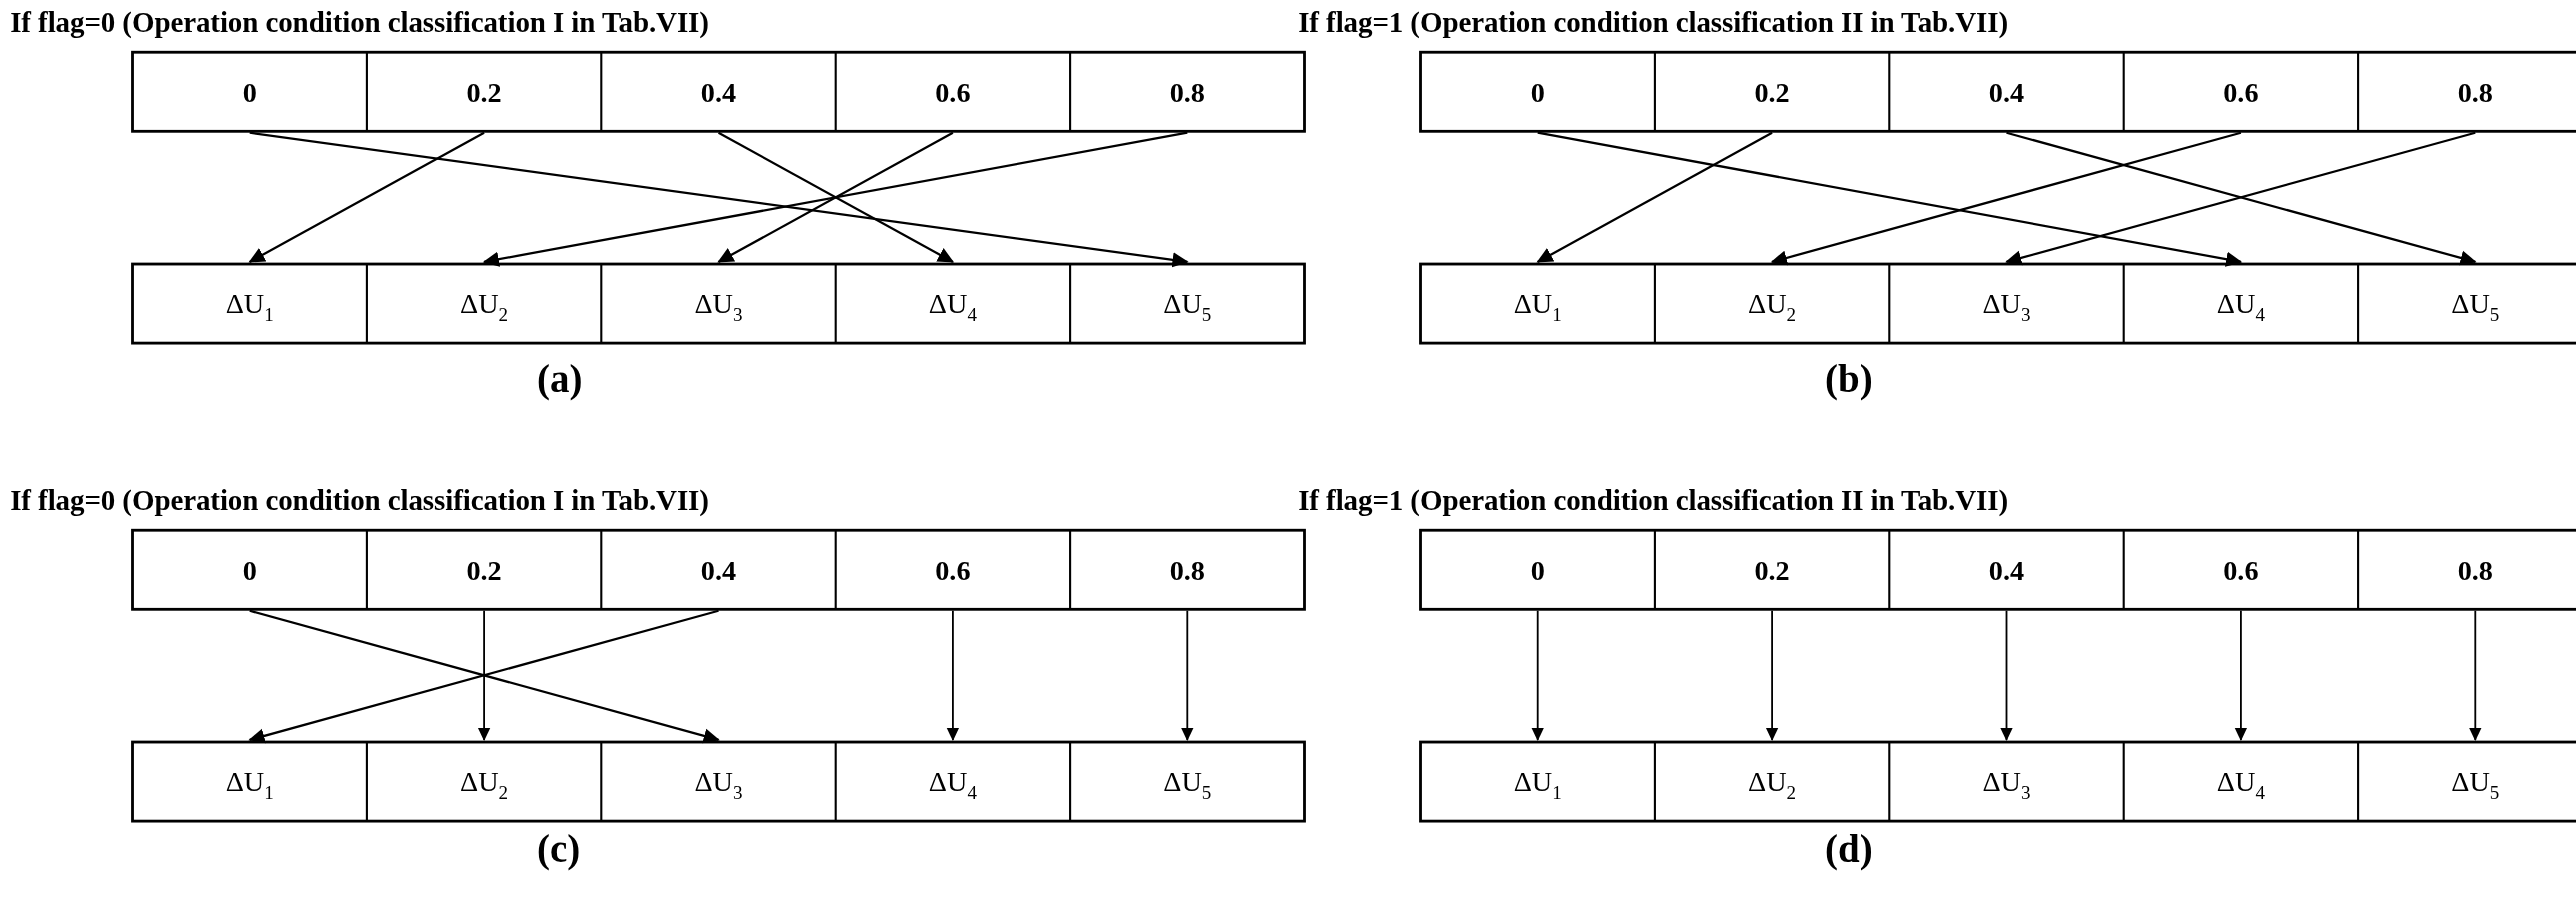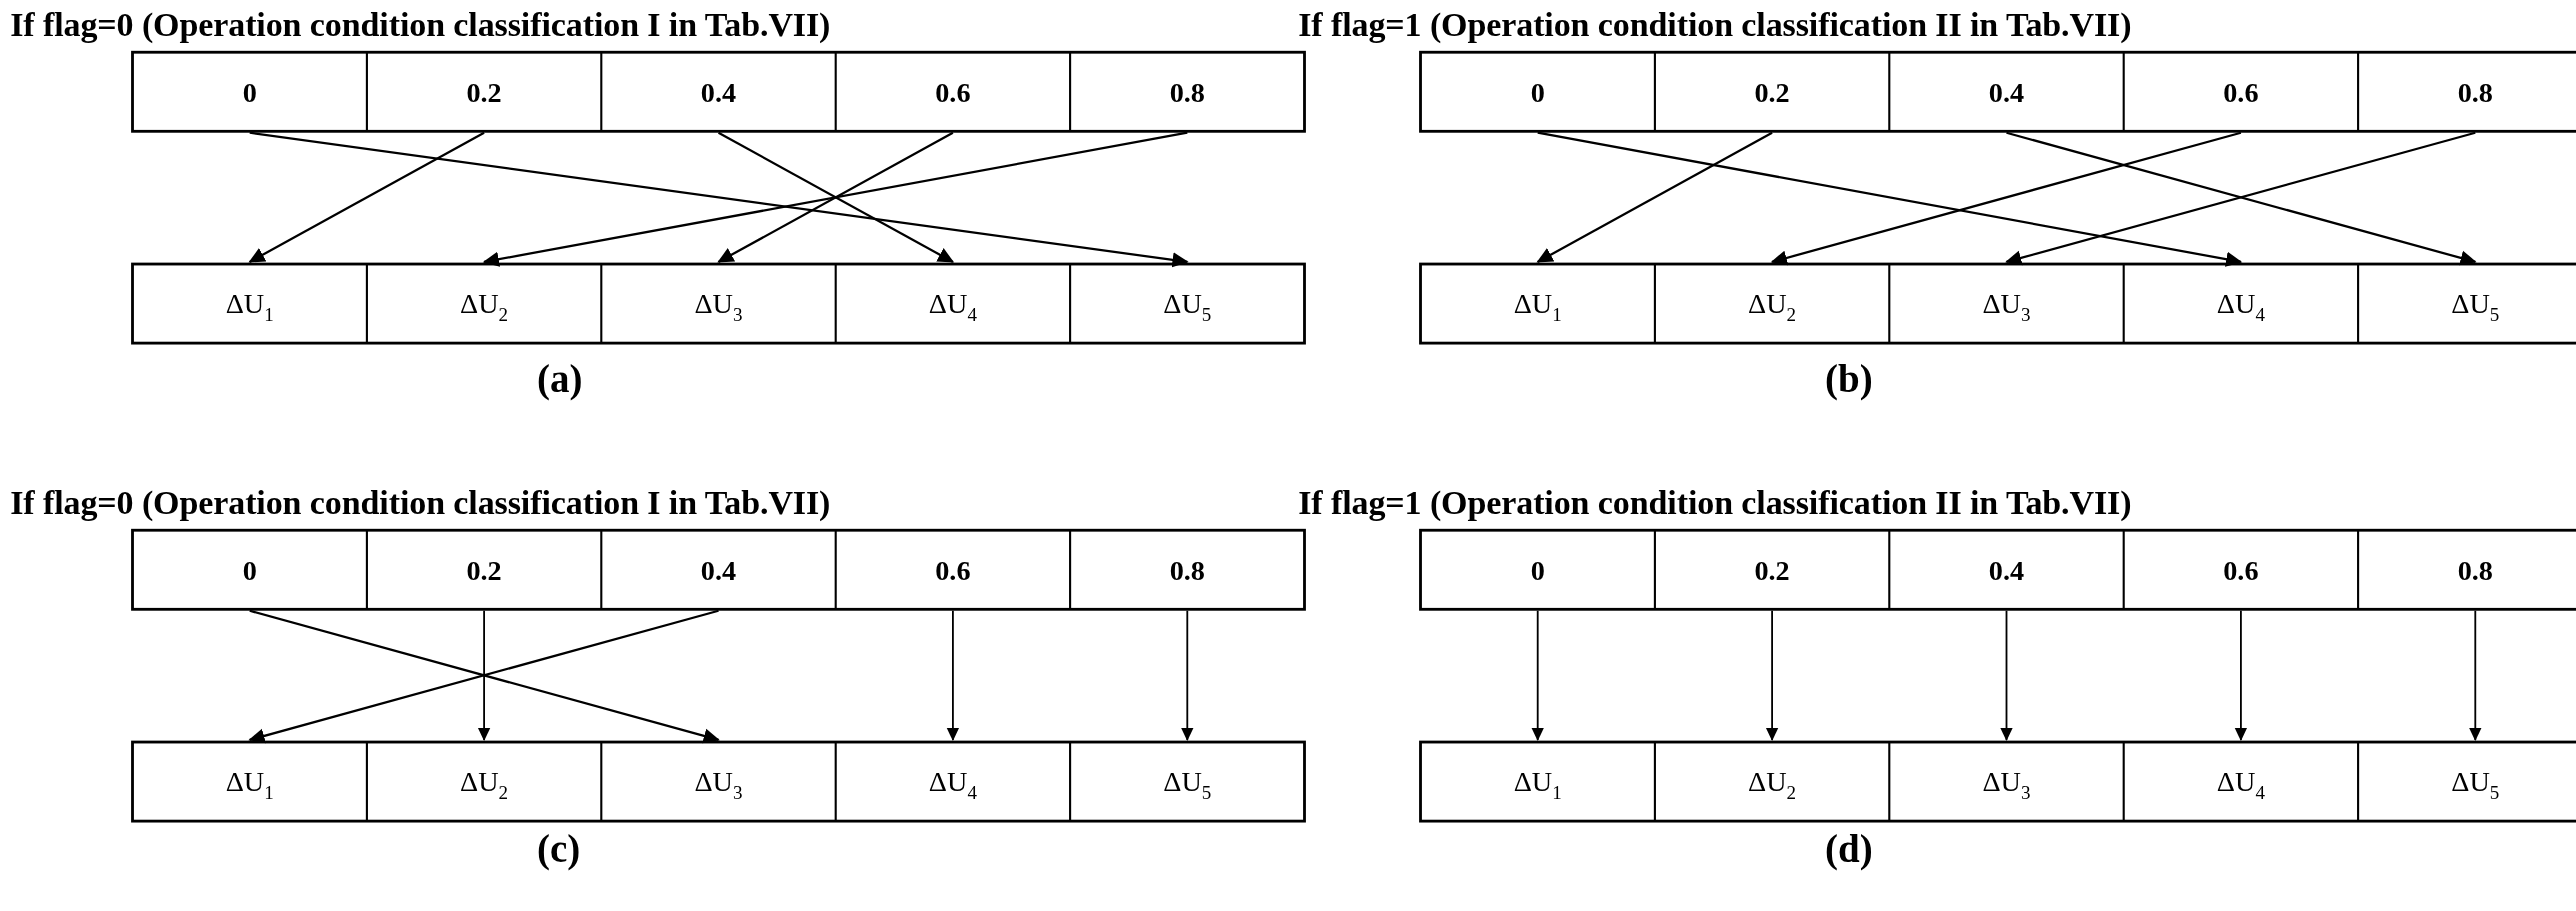--- a/index.html
+++ b/index.html
@@ -25,21 +25,21 @@
   }
 
   .panel {
     position: relative;
     box-sizing: border-box;
   }
 
   .panel-title {
     position: absolute;
     top: 5.8px;
-    font-size: 34px;
+    font-size: 29px;
     font-weight: bold;
     white-space: nowrap;
     letter-spacing: -0.1px;
     font-family: "Liberation Serif", "DejaVu Serif", serif;
   }
 
   .diagram {
     position: absolute;
     top: 44px;
     width: 1205px;

